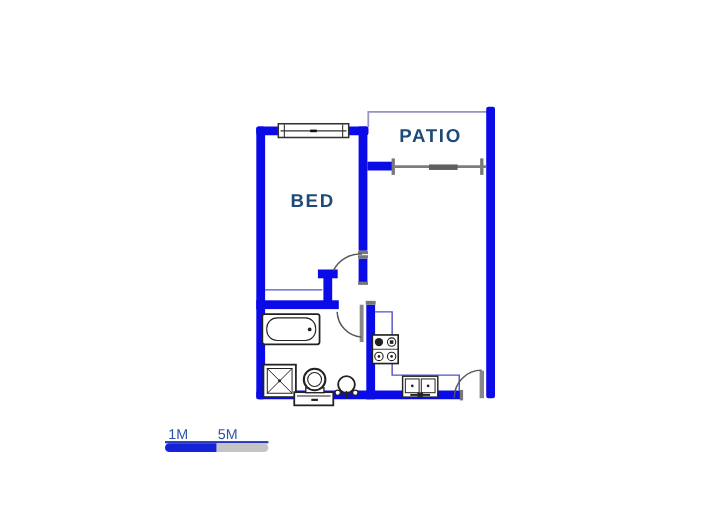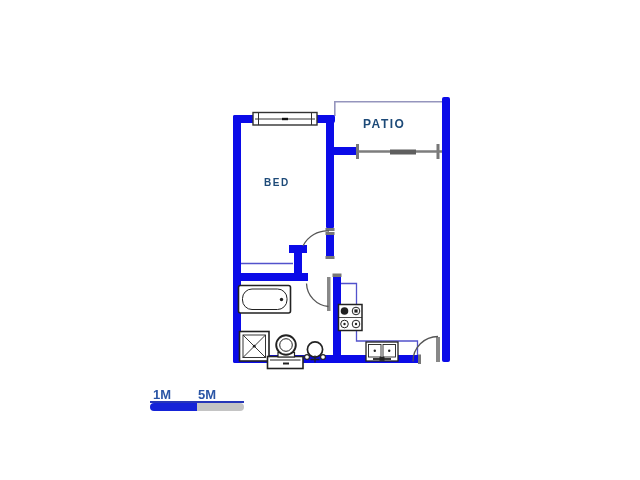--- a/index.html
+++ b/index.html
@@ -5,24 +5,24 @@
   html,body{margin:0;padding:0;background:#e9e9e9;}
   #canvas{
     position:relative;width:640px;height:480px;background:#ffffff;
     overflow:hidden;font-family:"Liberation Sans", sans-serif;
   }
   #plan-svg{position:absolute;left:0;top:0;}
   .room-label{
     position:absolute;color:#1d4a78;font-weight:bold;letter-spacing:1.5px;
     font-size:14px;line-height:14px;white-space:nowrap;
   }
-  #bed-label{left:264px;top:176px;font-size:10px;}
-  #patio-label{left:363px;top:117px;font-size:12px;}
+  #bed-label{left:264px;top:176px;font-size:17px;}
+  #patio-label{left:363px;top:117px;font-size:17px;}
   .scale-label{
-    position:absolute;color:#2a55a5;font-weight:bold;font-size:13px;line-height:13px;
+    position:absolute;color:#2a55a5;font-weight:normal;font-size:13px;line-height:13px;
   }
   #scale-1m{left:153px;top:388px;}
   #scale-2m{left:198px;top:388px;}
   #scale-bar{
     position:absolute;left:150px;top:401px;width:94px;height:11px;
     border-top:2px solid #2636b8;box-sizing:border-box;display:flex;
   }
   #scale-bar-blue{
     width:47px;height:8px;background:#1523d8;border-radius:5px 0 0 5px;
   }

